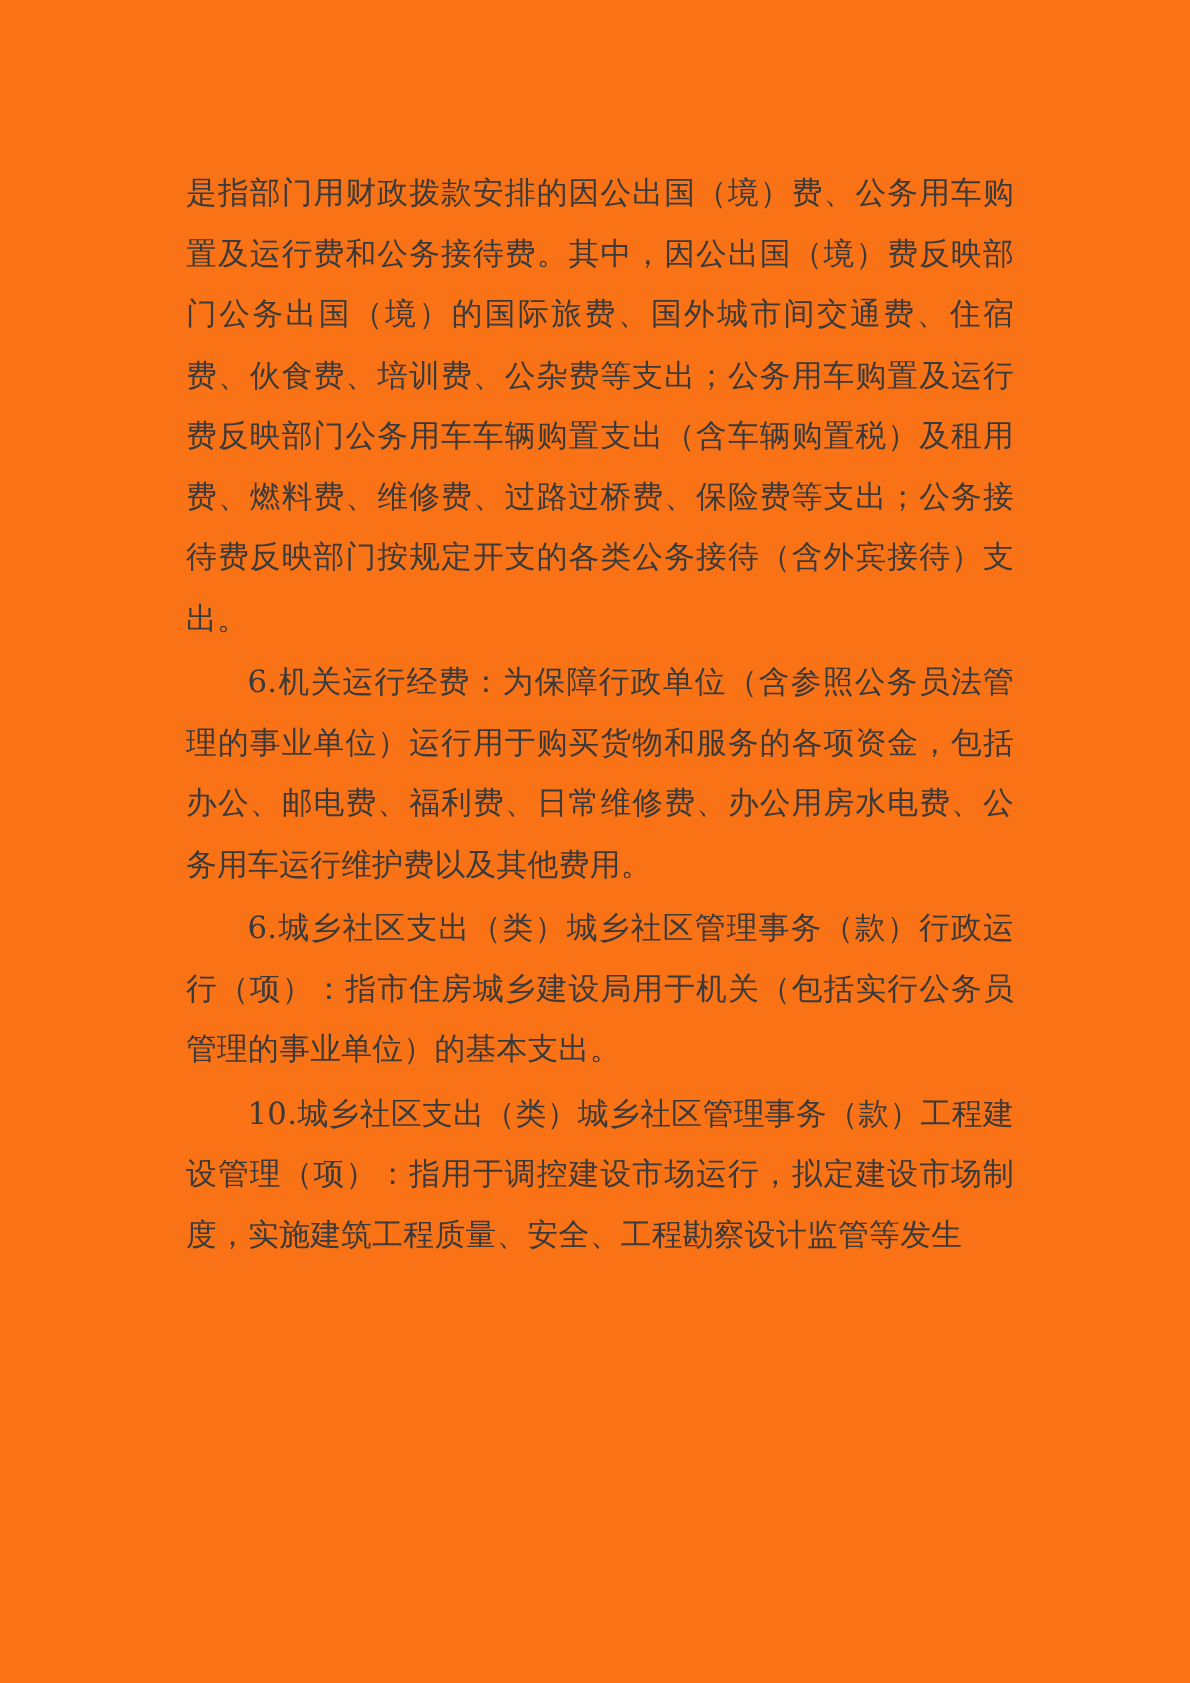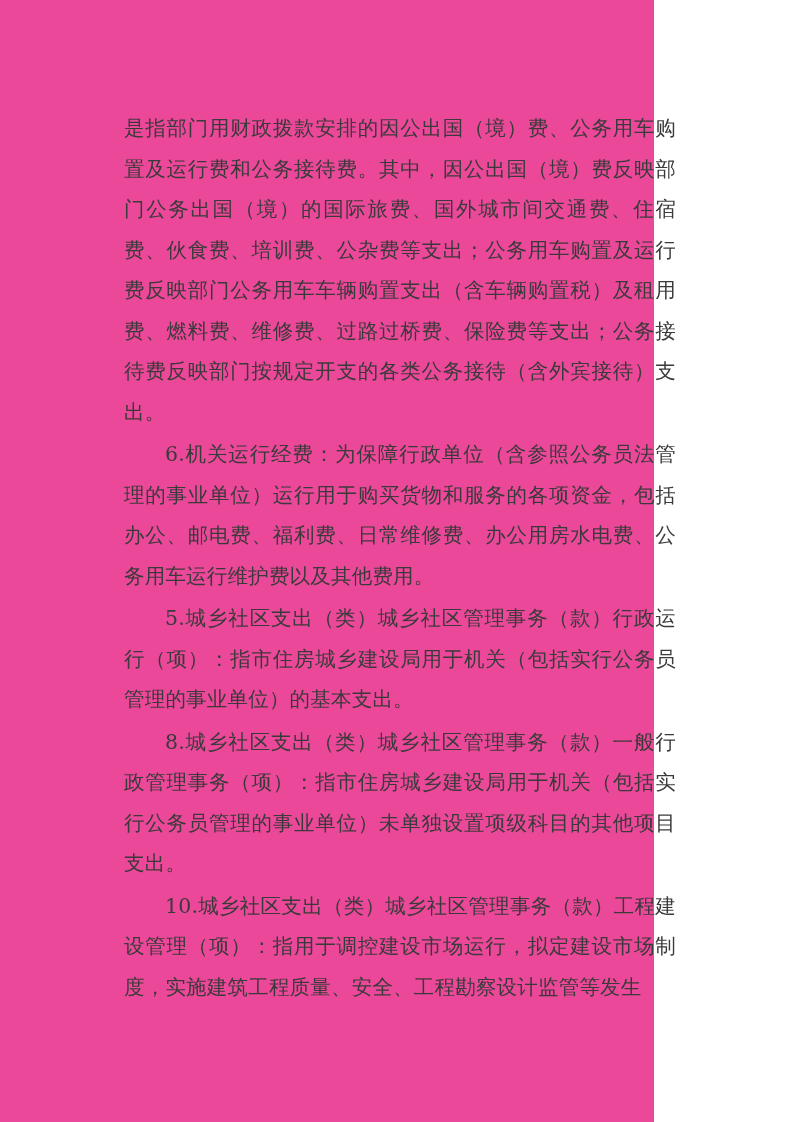--- a/index.html
+++ b/index.html
@@ -8,23 +8,23 @@
   }
   body {
     width: 793px;
     height: 1122px;
     background: #ffffff;
     font-family: "DejaVu Serif", "Liberation Serif", serif;
     overflow: hidden;
   }
   .page {
     position: relative;
-    width: 654px;
+    width: 793px;
     height: 1122px;
-    background: #ec4899;
+    background: #f97316;
     box-sizing: border-box;
   }
   .content {
     position: absolute;
     left: 124px;
     top: 108px;
     width: 552px;
   }
   .para {
     margin: 0 0 2px 0;
@@ -43,17 +43,16 @@
   
   .para { color: #3a3a3a; }
 </style>
 </head>
 <body>
 
 <div class="page">
   <div class="content">
     <p class="para">是指部门用财政拨款安排的因公出国（境）费、公务用车购置及运行费和公务接待费。其中，因公出国（境）费反映部门公务出国（境）的国际旅费、国外城市间交通费、住宿费、伙食费、培训费、公杂费等支出；公务用车购置及运行费反映部门公务用车车辆购置支出（含车辆购置税）及租用费、燃料费、维修费、过路过桥费、保险费等支出；公务接待费反映部门按规定开支的各类公务接待（含外宾接待）支出。</p>
     <p class="para indent">6.机关运行经费：为保障行政单位（含参照公务员法管理的事业单位）运行用于购买货物和服务的各项资金，包括办公、邮电费、福利费、日常维修费、办公用房水电费、公务用车运行维护费以及其他费用。</p>
-    <p class="para indent">5.城乡社区支出（类）城乡社区管理事务（款）行政运行（项）：指市住房城乡建设局用于机关（包括实行公务员管理的事业单位）的基本支出。</p>
-    <p class="para indent">8.城乡社区支出（类）城乡社区管理事务（款）一般行政管理事务（项）：指市住房城乡建设局用于机关（包括实行公务员管理的事业单位）未单独设置项级科目的其他项目支出。</p>
+    <p class="para indent">6.城乡社区支出（类）城乡社区管理事务（款）行政运行（项）：指市住房城乡建设局用于机关（包括实行公务员管理的事业单位）的基本支出。</p>
     <p class="para indent">10.城乡社区支出（类）城乡社区管理事务（款）工程建设管理（项）：指用于调控建设市场运行，拟定建设市场制度，实施建筑工程质量、安全、工程勘察设计监管等发生</p>
   </div>
 </div>
 
 </body></html>

